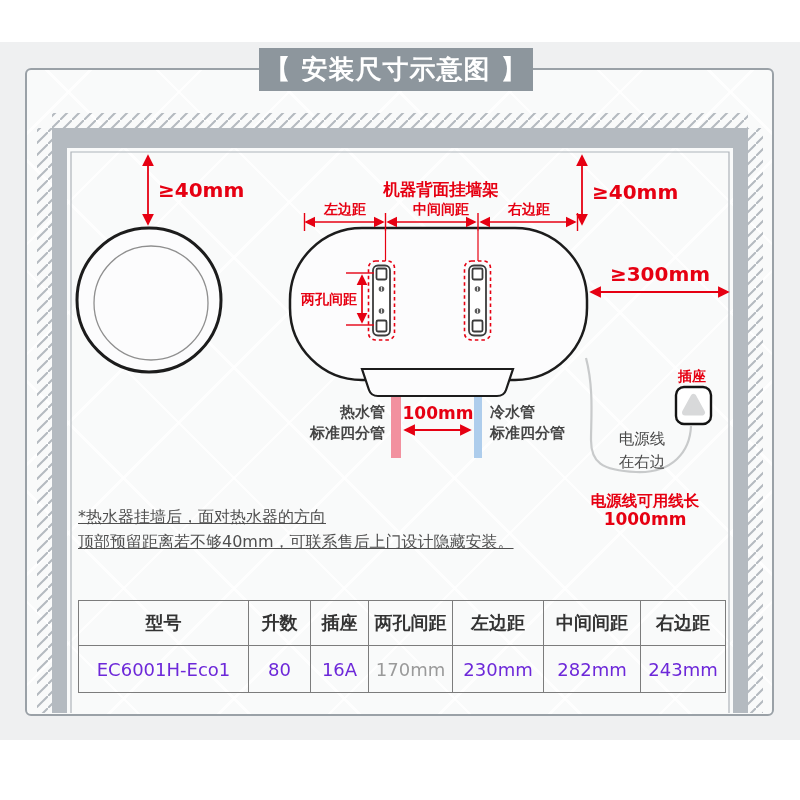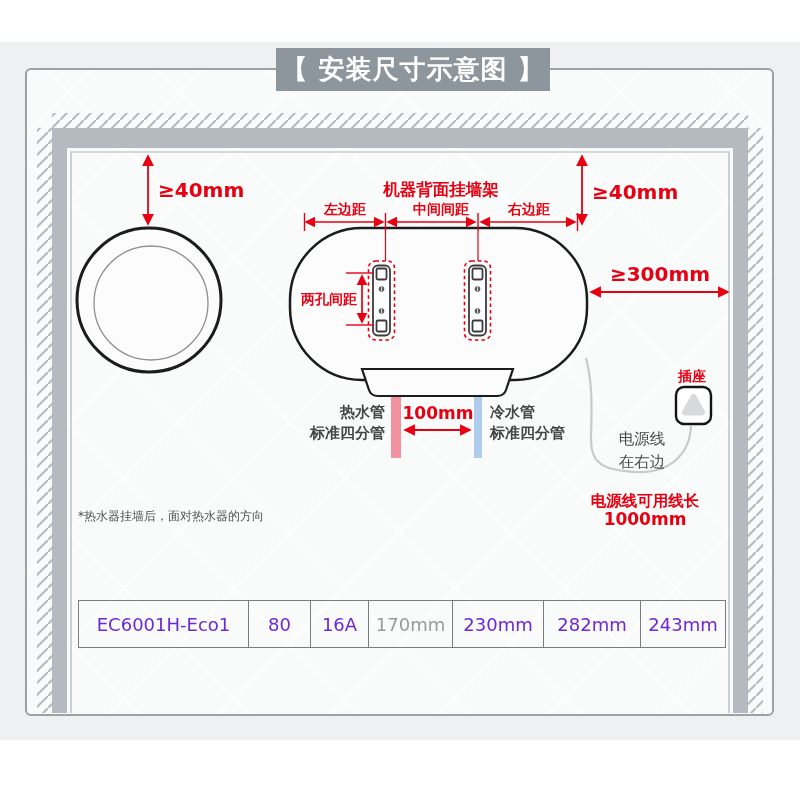--- a/index.html
+++ b/index.html
@@ -21,26 +21,25 @@
       repeating-linear-gradient(45deg, rgba(255,255,255,.85) 0 2.5px, rgba(255,255,255,0) 2.5px 78px),
       repeating-linear-gradient(-45deg, rgba(255,255,255,.85) 0 2.5px, rgba(255,255,255,0) 2.5px 78px);
     border:2px solid #9aa1a7;border-radius:6px;
   }
   .title-badge{
     position:absolute;left:259px;top:48px;width:274px;height:43px;
     background:#8d969d;color:#ffffff;
     font-size:26px;font-weight:bold;letter-spacing:1px;
     display:flex;align-items:center;justify-content:center;
     z-index:6;
-    margin-left:17px;
   }
   .diagram-svg{position:absolute;left:0;top:0;z-index:3;}
   .notes{
     position:absolute;left:78px;top:504px;width:560px;z-index:4;
-    color:#4f4f4f;font-size:12px;line-height:25px;
+    color:#4f4f4f;font-size:16px;line-height:25px;text-decoration:underline;
   }
   .spec-table{
     position:absolute;left:78px;top:600px;z-index:4;
     border-collapse:collapse;table-layout:fixed;
     background:transparent;
   }
   .spec-table th,.spec-table td{
     border:1px solid #7c7c7c;text-align:center;vertical-align:middle;
     font-size:18px;padding:0;
   }
@@ -169,33 +168,43 @@
   <g>
     <text x="642" y="444" font-size="15.5" text-anchor="middle" fill="#4a4a4a">电源线</text>
     <text x="642" y="467" font-size="15.5" text-anchor="middle" fill="#4a4a4a">在右边</text>
     <text x="645" y="506" font-size="15.5" font-weight="bold" text-anchor="middle" class="red-dim">电源线可用线长</text>
     <text x="645" y="525" font-size="17" font-weight="bold" text-anchor="middle" class="red-dim">1000mm</text>
   </g>
 </svg>
 
 <div class="notes">
   <div>*热水器挂墙后，面对热水器的方向</div>
+  <div>顶部预留距离若不够40mm，可联系售后上门设计隐藏安装。</div>
 </div>
 
 <table class="spec-table">
   <colgroup>
     <col style="width:170px">
       <col style="width:62px">
       <col style="width:58px">
     <col style="width:84px">
       <col style="width:91px">
       <col style="width:97px">
       <col style="width:85px">
   </colgroup>
   <tbody>
+      <tr>
+    <th>型号</th>
+    <th>升数</th>
+    <th>插座</th>
+    <th>两孔间距</th>
+    <th>左边距</th>
+    <th>中间间距</th>
+    <th>右边距</th>
+  </tr>
   <tr>
     <td>EC6001H-Eco1</td>
     <td>80</td>
     <td>16A</td>
     <td class="dim-gray">170mm</td>
     <td>230mm</td>
     <td>282mm</td>
     <td>243mm</td>
   </tr>
 </tbody>

